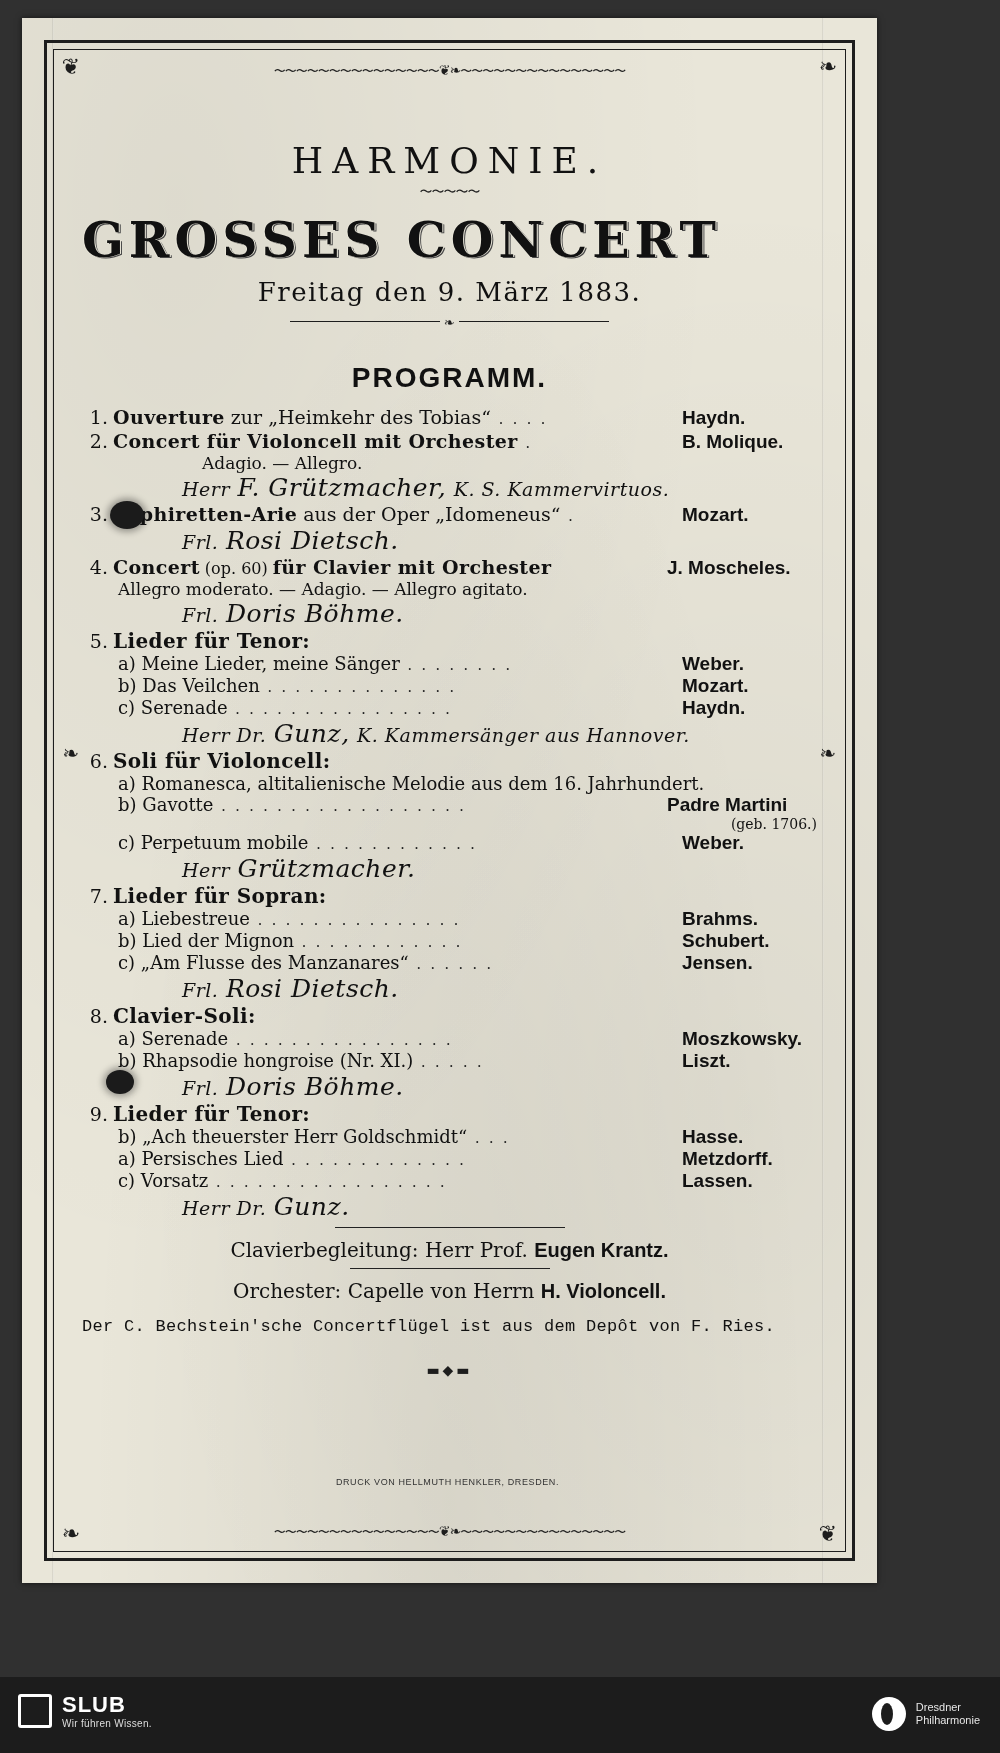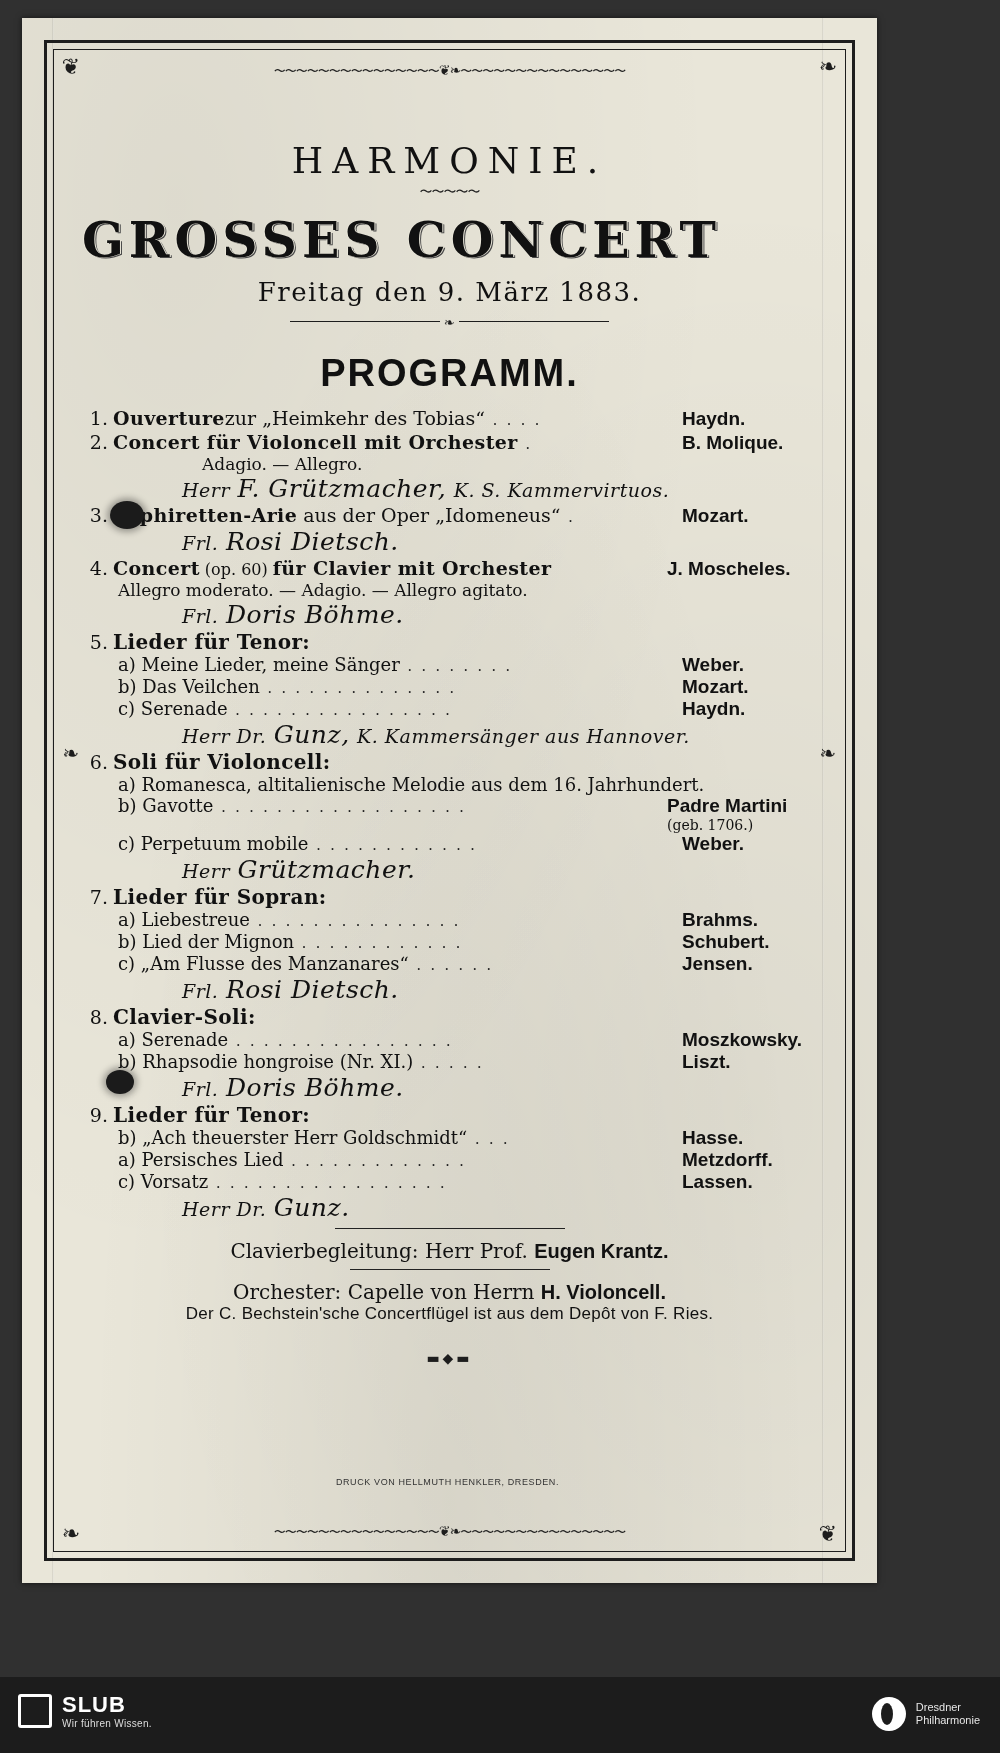--- a/index.html
+++ b/index.html
@@ -96,22 +96,22 @@
   .h-date{
     text-align:center;font-size:26px;letter-spacing:1.5px;margin-top:8px;
     font-family:"DejaVu Serif", serif;
   }
   .orn-small{
     text-align:center;margin-top:8px;font-size:13px;color:#1d1d1d;
     font-family:"DejaVu Sans", sans-serif;
   }
   .orn-small .bar{display:inline-block;width:150px;border-top:1px solid #1d1d1d;vertical-align:5px;}
   .h-programm{
-    text-align:center;font-size:38px;font-weight:700;letter-spacing:2px;
-    margin-top:22px;font-family:"Liberation Sans", sans-serif;
+    text-align:center;font-size:28px;font-weight:700;letter-spacing:2px;
+    margin-top:32px;font-family:"Liberation Sans", sans-serif;
   }
 
   
   .plist{margin-top:12px;font-size:19px;}
   .item{margin-bottom:1px;}
   .line{display:flex;align-items:baseline;white-space:nowrap;}
   .num{width:26px;text-align:right;margin-right:5px;font-size:19px;font-family:"DejaVu Serif",serif;}
   .bold-blk{font-family:"DejaVu Serif",serif;font-weight:700;font-size:19px;letter-spacing:.4px;}
   .plain{font-family:"DejaVu Serif",serif;font-size:19px;}
   .small{font-size:16px;}
@@ -127,32 +127,32 @@
   .performer{
     font-family:"DejaVu Serif",serif;font-style:italic;font-size:22px;
     margin-left:100px;letter-spacing:.5px;
   }
   .performer .nm{font-size:25px;}
   .performer .role{font-size:19px;}
   .sect-head{font-family:"DejaVu Serif",serif;font-weight:700;font-size:20px;letter-spacing:.4px;}
   .subline{display:flex;align-items:baseline;margin-left:36px;white-space:nowrap;}
   .sublabel{font-family:"DejaVu Serif",serif;font-size:18px;}
   .noteline{margin-left:36px;font-family:"DejaVu Serif",serif;font-size:18px;}
-  .paren{font-size:14px;font-family:"DejaVu Serif",serif;display:block;text-align:left;}
+  .paren{font-size:14px;font-family:"DejaVu Serif",serif;display:block;text-align:right;}
   .composer-stack{min-width:150px;text-align:left;}
 
   
   .footline{
     text-align:center;font-family:"DejaVu Serif",serif;font-size:20px;margin-top:10px;
   }
   .footline b{font-family:"Liberation Sans",sans-serif;font-weight:700;}
   .shortrule{width:230px;border-top:1px solid #222;margin:6px auto 8px auto;height:0;}
   .shortrule.s2{width:200px;}
   .bechstein{
-    text-align:center;font-family:Liberation Sans, sans-serif;font-size:17px;letter-spacing:.3px;
+    text-align:left;font-family:Liberation Mono, monospace;font-size:17px;margin-top:14px;letter-spacing:.3px;
   }
   .enddeco{
     text-align:center;margin-top:26px;color:#1d1d1d;font-size:14px;
     font-family:"DejaVu Sans",sans-serif;letter-spacing:3px;
   }
   .printer{
     position:absolute;left:0;right:4px;bottom:26px;text-align:center;
     font-family:"Liberation Sans",sans-serif;font-size:9px;letter-spacing:.6px;color:#333;
   }
 
@@ -206,21 +206,21 @@
       <div class="h-date">Freitag den 9. März 1883.</div>
       <div class="orn-small"><span class="bar"></span> ❧ <span class="bar"></span></div>
       <div class="h-programm">PROGRAMM.</div>
 
       <div class="plist">
 
         <div class="item">
           <div class="line">
             <span class="num">1.</span>
             <span class="bold-blk">Ouverture</span>
-            <span class="plain" style="margin-left:0">zur „Heimkehr des Tobias“</span>
+            <span class="plain" style="margin-left:6px">zur „Heimkehr des Tobias“</span>
             <span class="dots">. . . .</span>
             <span class="composer">Haydn.</span>
           </div>
         </div>
 
         <div class="item">
           <div class="line">
             <span class="num">2.</span>
             <span class="bold-blk">Concert für Violoncell mit Orchester</span>
             <span class="dots">.</span>

